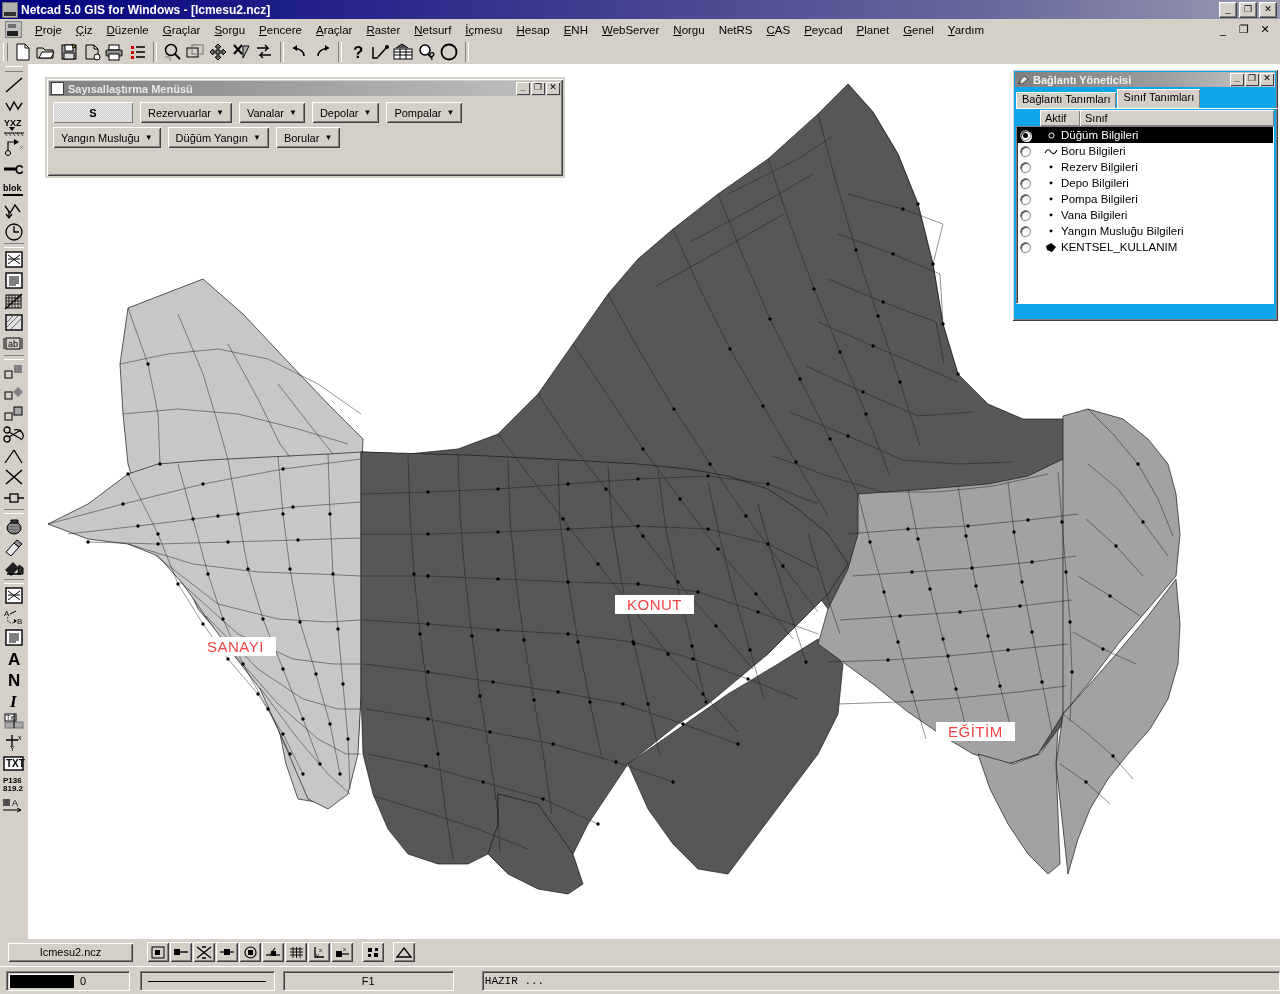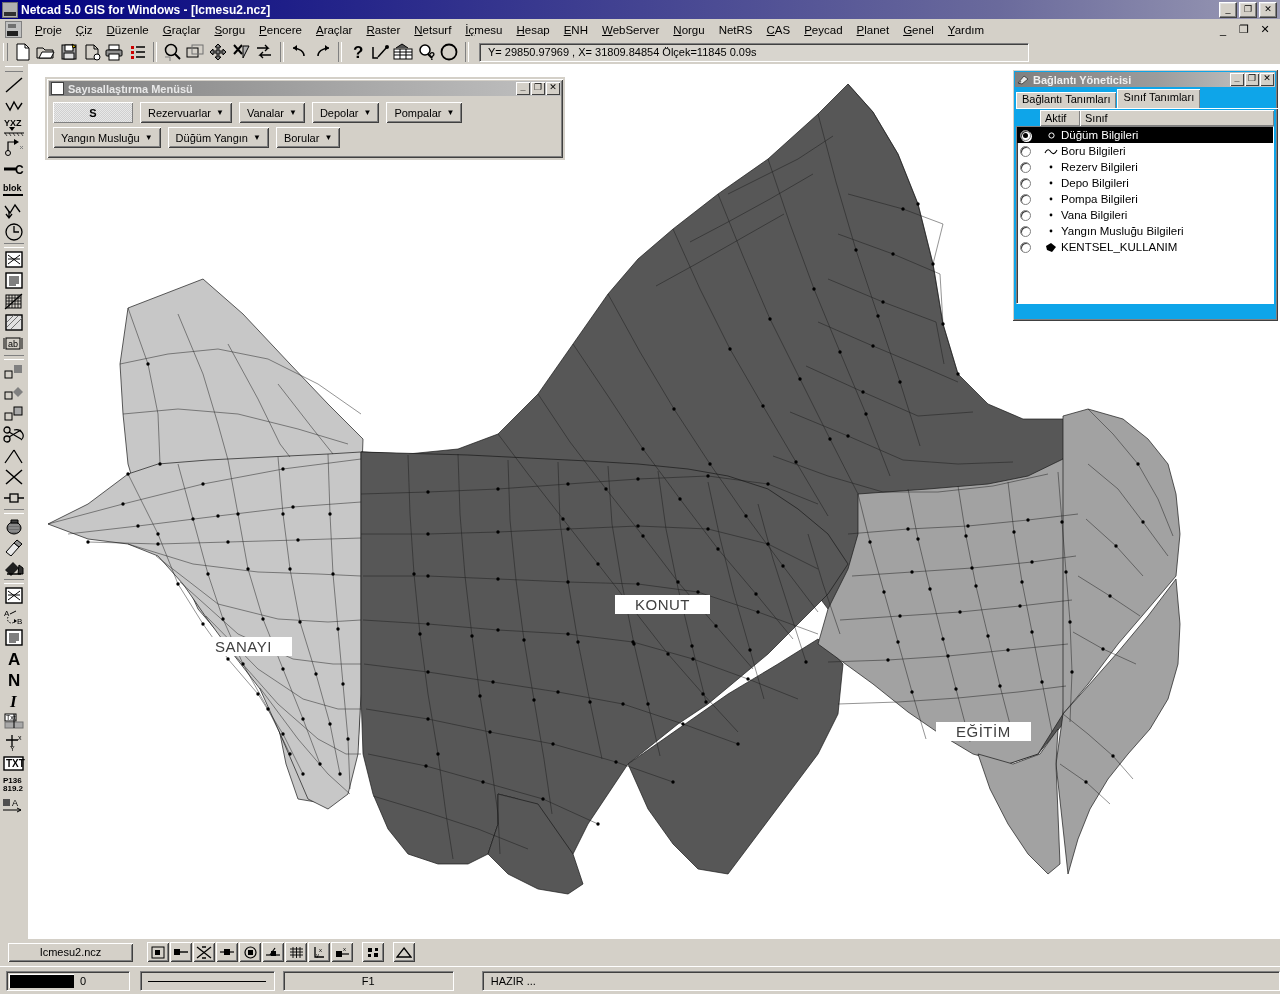--- a/index.html
+++ b/index.html
@@ -72,27 +72,27 @@
     border-top:1px solid #fff;border-bottom:1px solid #808080;flex:none;}
   .lbtn{width:24px;height:21px;flex:none;display:flex;align-items:center;justify-content:center;}
   .lsep{width:20px;height:3px;margin:1px 0;border-top:1px solid #808080;border-bottom:1px solid #fff;flex:none;}
 
   
   .canvas{
     position:absolute;left:28px;top:64px;width:1252px;height:875px;background:#fff;overflow:hidden;
   }
   .canvas svg{position:absolute;left:0;top:0;}
   .maplabel{
-    position:absolute;background:#fff;color:#404040;font-size:15px;
-    font-family:"Liberation Sans",sans-serif;padding:1px 20px;white-space:nowrap;letter-spacing:0.5px;
+    position:absolute;background:#fff;color:#ef4444;font-size:15px;
+    font-family:"Liberation Sans",sans-serif;padding:1px 12px;white-space:nowrap;letter-spacing:0.5px;
   }
 
   
   .palette{
-    position:absolute;left:45px;top:77px;width:520px;height:83px;
+    position:absolute;left:45px;top:77px;width:520px;height:101px;
     background:#d4d0c8;
     border:2px solid #d4d0c8;
     box-shadow:inset 1px 1px 0 #fff, inset -1px -1px 0 #404040,
                inset 2px 2px 0 #d4d0c8, inset -2px -2px 0 #808080;
     box-sizing:border-box;
   }
   .pal-tb{
     margin:2px;height:15px;display:flex;align-items:center;
     background:linear-gradient(to right,#808080,#a8a8a8 60%,#c0c0c0);
     color:#e8e8e8;font-weight:bold;font-size:11px;padding-left:2px;
@@ -189,22 +189,22 @@
     border:1px solid #808080;border-right-color:#fff;border-bottom-color:#fff;
     box-shadow:inset 1px 1px 0 #404040;
     display:flex;align-items:center;box-sizing:border-box;
   }
   .colorbox{margin-left:6px;width:130px;height:20px;padding-left:2px;}
   .colorswatch{width:65px;height:14px;background:#000;margin-right:6px;flex:none;
     box-shadow:inset 1px 1px 0 #fff;}
   .linebox{margin-left:10px;width:142px;height:20px;justify-content:center;}
   .lineprev{width:118px;height:0;border-top:1px solid #000;}
   .f1box{margin-left:8px;width:180px;height:20px;justify-content:center;font-size:11px;}
-  .msgbox{margin-left:28px;width:840px;height:20px;padding-left:8px;font-size:11px;
-    font-family:Liberation Sans, sans-serif;}
+  .msgbox{margin-left:28px;width:840px;height:20px;padding-left:2px;font-size:11px;
+    font-family:Liberation Mono, monospace;}
 </style>
 </head>
 <body>
 
 <div class="app">
 
   <div class="titlebar">
     <div class="tb-icon"></div>
     <div class="tb-title">Netcad 5.0 GIS for Windows - [Icmesu2.ncz]</div>
     <div class="tb-btns">
@@ -359,21 +359,20 @@
           <text x="12" y="17" font-family="Liberation Sans" font-size="10" font-weight="bold" fill="#000">?</text>
         </svg>
     </div>
     <div class="tbtn">
       <svg width="19" height="18">
           <circle cx="9" cy="9" r="7.5" fill="none" stroke="#000" stroke-width="1.8"></circle>
         </svg>
     </div>
     <div class="sep"></div>
 
-    <div class="coordbox">Y= 29850.97969 , X= 31809.84854 Ölçek=11845   0.09s</div>
   </div>
 
   <div class="lefttool">
     <div class="lgrip"></div>
     <div class="lbtn">
         <svg width="20" height="18">
           <path d="M2 16 L18 2" stroke="#000" stroke-width="1.4"></path>
         </svg>
       </div>
     <div class="lbtn">

